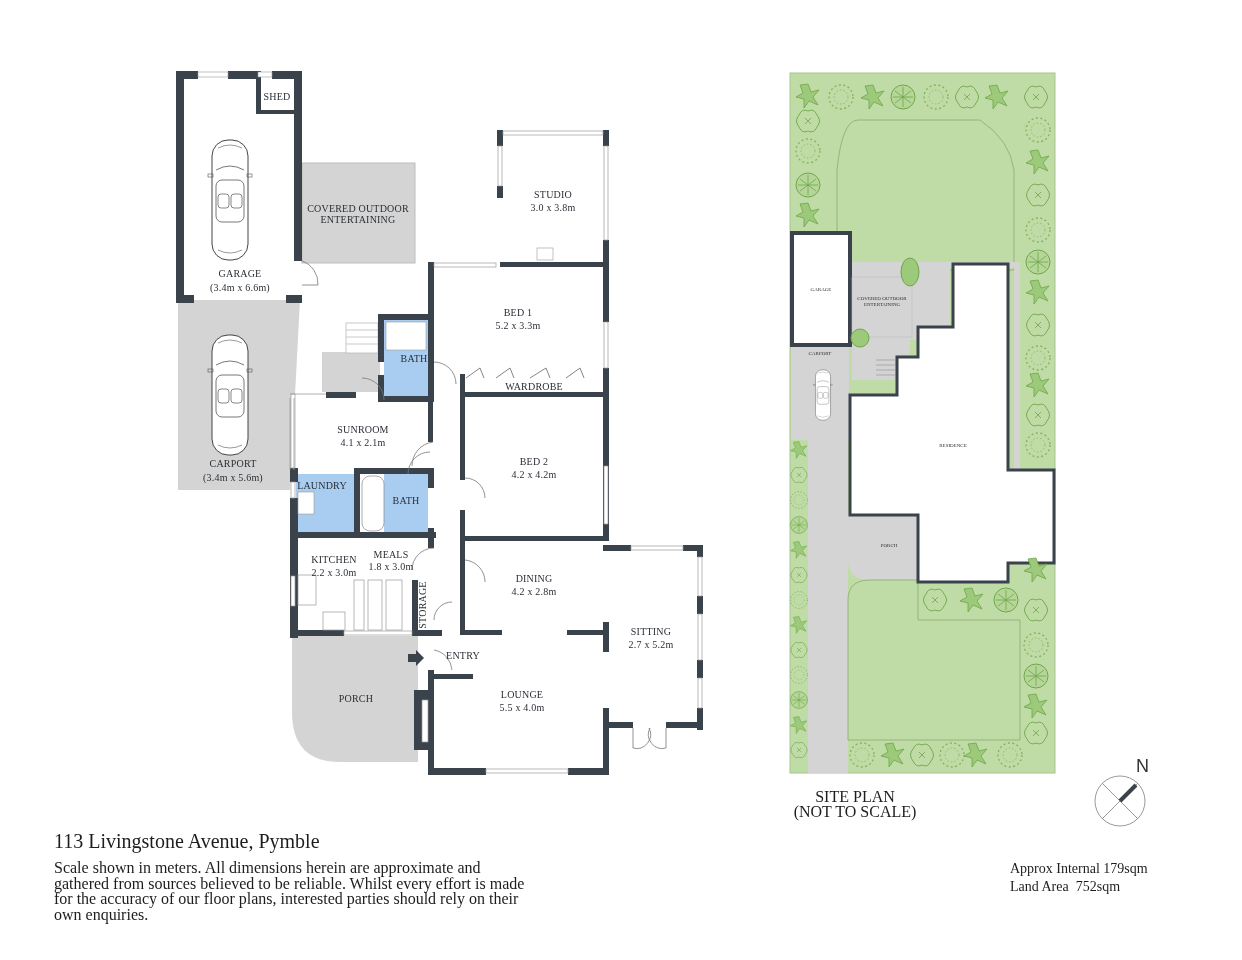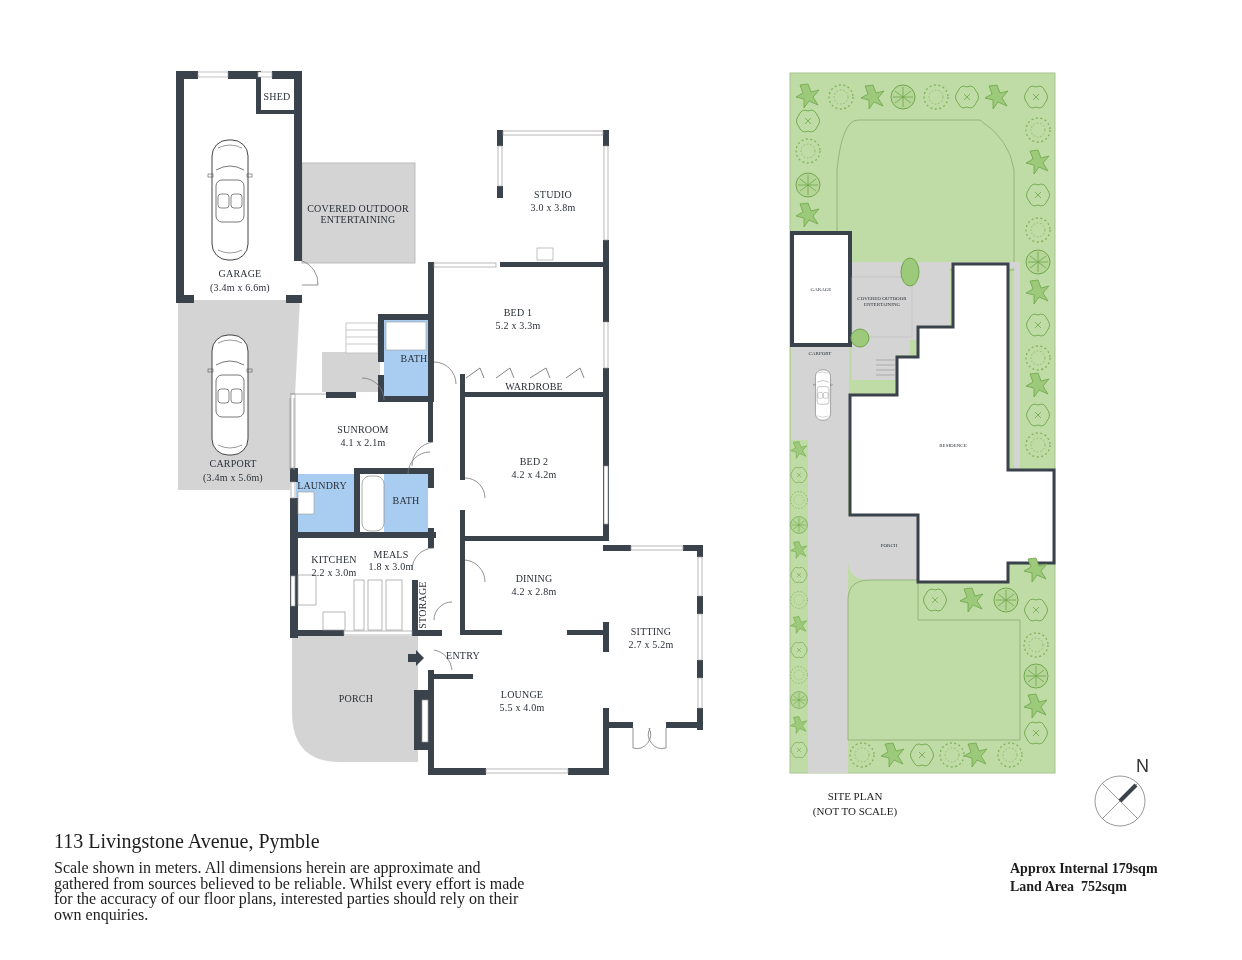--- a/index.html
+++ b/index.html
@@ -7,23 +7,23 @@
          font-family: "DejaVu Serif", "Liberation Serif", serif; color: #222; }
   .plan { position: absolute; left: 0; top: 0; }
   .lbl { font-family: "Liberation Serif", "DejaVu Serif", serif; fill: #2a2f36; text-anchor: middle; }
   .lbl-sm { font-size: 10px; letter-spacing: 0.2px; }
   .lbl-xs { font-size: 5px; }
   .title { position: absolute; left: 54px; top: 830px; font-family: "Liberation Serif", serif;
            font-size: 20px; color: #1d1d1d; }
   .disclaimer { position: absolute; left: 54px; top: 860px; width: 480px; font-family: "Liberation Serif", serif;
                 font-size: 16px; line-height: 15.5px; color: #1d1d1d; }
   .areas { position: absolute; left: 1010px; top: 860px; font-family: "Liberation Serif", serif;
-           font-size: 14px; line-height: 18px; color: #1d1d1d; font-weight: bold; }
+           font-size: 14px; line-height: 18px; color: #1d1d1d; }
   .site-caption { position: absolute; left: 790px; top: 789px; width: 130px; text-align: center;
-                  font-family: "Liberation Serif", serif; font-size: 11px; line-height: 15px; color: #1d1d1d; }
+                  font-family: "Liberation Serif", serif; font-size: 16px; line-height: 15px; color: #1d1d1d; }
   .north-n { position: absolute; left: 1136px; top: 756px; font-family: "Liberation Sans", sans-serif;
              font-size: 18px; color: #333; }
 </style>
 </head>
 <body>
 
 <svg class="plan" width="1242" height="960" viewBox="0 0 1242 960" xmlns="http://www.w3.org/2000/svg">
   <defs>
     <g id="car">
       <rect x="-18" y="-60" width="36" height="120" rx="16" fill="#fff" stroke="#444" stroke-width="1"></rect>

